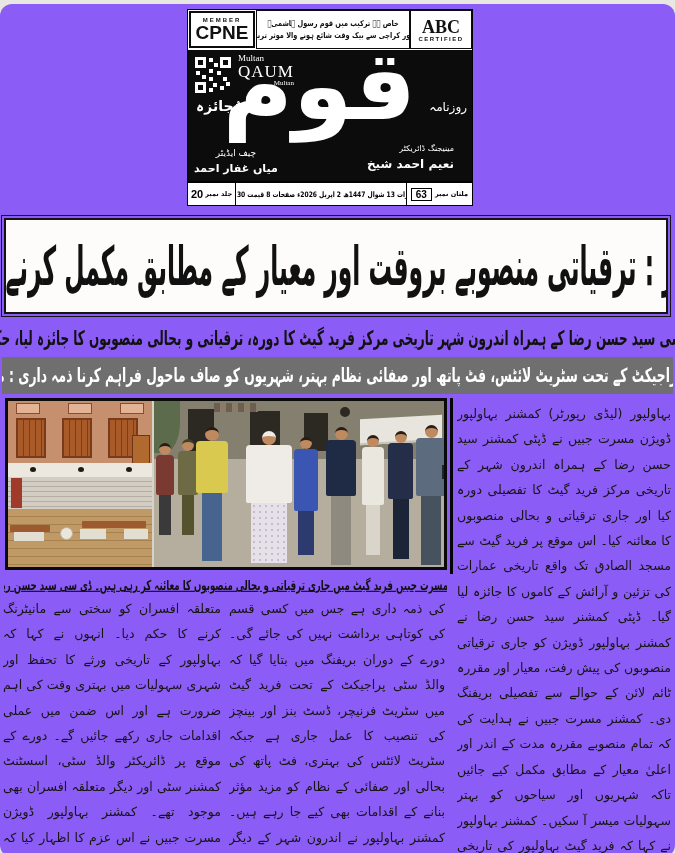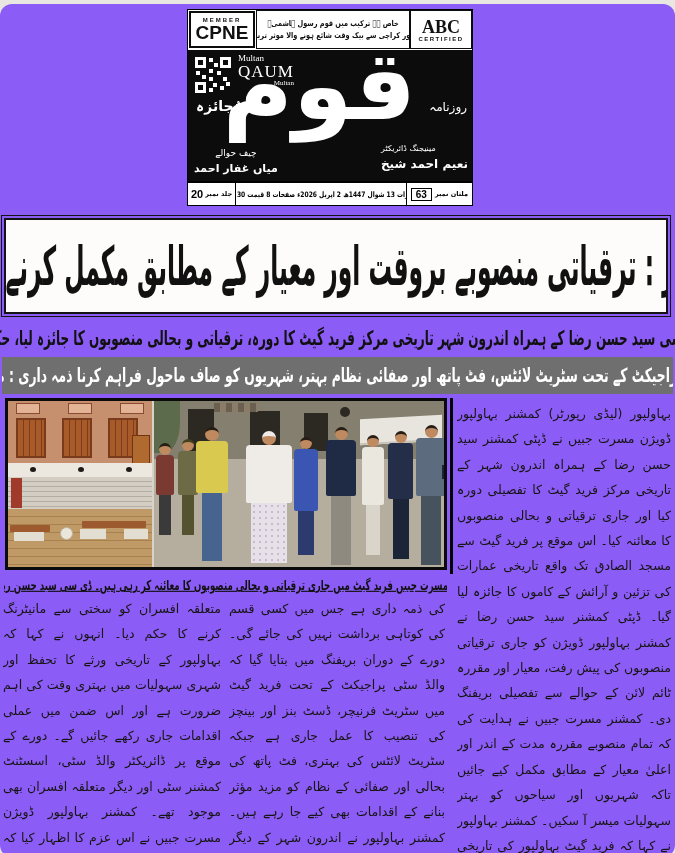--- a/index.html
+++ b/index.html
@@ -27,21 +27,21 @@
   .dq-daily{font-family:"Liberation Serif",serif;font-size:9px;}
   .dq-title{font-family:"Liberation Serif",serif;font-size:17px;letter-spacing:1px;}
   .dq-city{font-family:"Liberation Serif",serif;font-size:7px;text-align:right;}
   .logo-ur{position:absolute;left:78px;top:-26px;width:150px;text-align:center;font-size:96px;font-weight:bold;
            color:#fff;direction:rtl;line-height:1.3;}
   .rozname{position:absolute;right:5px;top:50px;font-size:12px;direction:rtl;}
   .city-ur{position:absolute;left:8px;top:48px;font-size:14px;font-weight:bold;direction:rtl;}
   .chief{position:absolute;left:6px;bottom:4px;direction:rtl;text-align:center;line-height:1.5;}
   .chief .t{font-size:9px;}
   .chief .n{font-size:11px;font-weight:bold;}
-  .md{position:absolute;right:4px;bottom:8px;direction:rtl;text-align:left;line-height:1.5;}
+  .md{position:absolute;right:18px;bottom:8px;direction:rtl;text-align:right;line-height:1.5;}
   .md .t{font-size:8px;}
   .md .n{font-size:12px;font-weight:bold;}
   .mh-strip{position:absolute;left:0;bottom:0;width:100%;height:24px;background:#fff;border-top:2px solid #000;
             display:flex;align-items:center;color:#000;}
   .vol{display:flex;align-items:center;gap:2px;padding:0 3px;border-right:1px solid #000;height:100%;direction:rtl;}
   .vol .lbl,.iss .lbl{font-size:6.5px;font-weight:bold;white-space:nowrap;}
   .vol .num{font-size:11px;font-weight:bold;font-family:"Liberation Sans",sans-serif;}
   .dateline{flex:1;display:flex;justify-content:center;align-items:center;overflow:hidden;direction:rtl;}
   .dateline .fit{font-size:7.5px;font-weight:bold;transform:scale(0.8,1);}
   .iss{display:flex;align-items:center;gap:3px;padding:0 4px;border-left:1px solid #000;height:100%;direction:rtl;}
@@ -143,21 +143,21 @@
       </svg>
       <div class="daily-qaum">
         <div class="dq-daily">Multan</div>
         <div class="dq-title">QAUM</div>
         <div class="dq-city">Multan</div>
       </div>
       <div class="logo-ur" dir="rtl">قوم</div>
       <div class="rozname" dir="rtl">روزنامہ</div>
       <div class="city-ur" dir="rtl">مُجائزہ</div>
       <div class="chief">
-        <div class="t">چیف حوالے</div>
+        <div class="t">چیف ایڈیٹر</div>
         <div class="n">میاں غفار احمد</div>
       </div>
       <div class="md">
         <div class="t">مینیجنگ ڈائریکٹر</div>
         <div class="n">نعیم احمد شیخ</div>
       </div>
     </div>
     <div class="mh-strip">
       <div class="vol">
         <span class="lbl">جلد نمبر</span>

